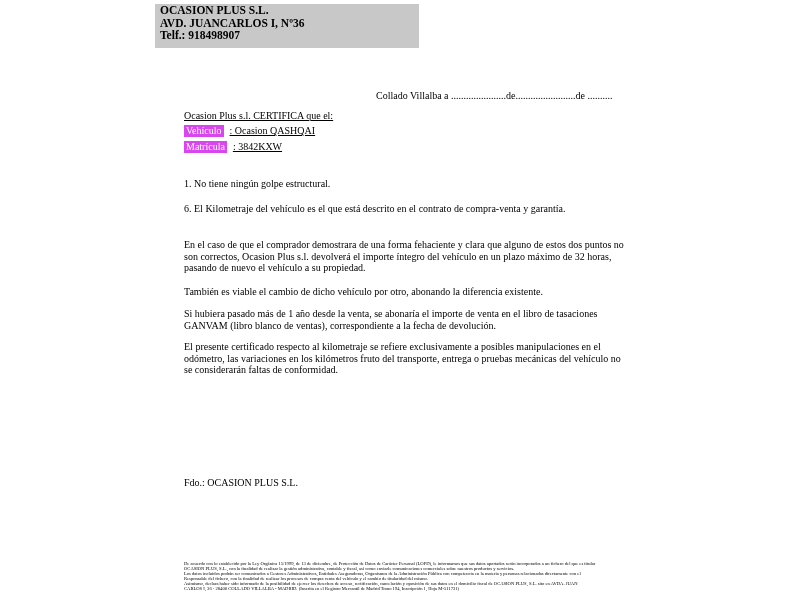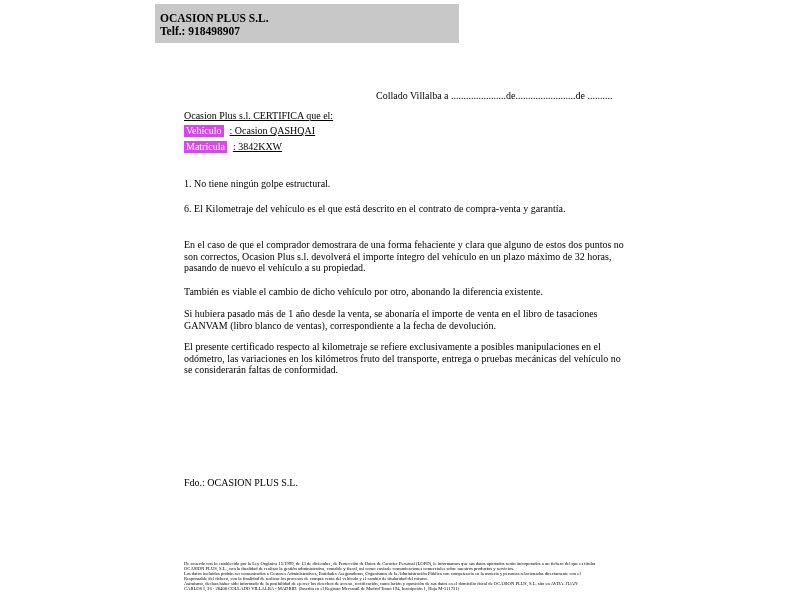--- a/index.html
+++ b/index.html
@@ -11,23 +11,23 @@
     font-family: "Liberation Serif", serif;
     position: relative;
     overflow: hidden;
   }
   .abs { position: absolute; }
 
   
   .letterhead {
     left: 155px;
     top: 4px;
-    width: 304px;
+    width: 264px;
     background: #c8c8c8;
-    padding: 8px 6px 6px 5px;
+    padding: 0 6px 6px 5px;
     box-sizing: border-box;
   }
   .letterhead .lh-line {
     font-weight: bold;
     font-size: 11.5px;
     line-height: 12.6px;
     white-space: nowrap;
   }
 
   
@@ -73,20 +73,21 @@
     line-height: 5.1px;
     white-space: nowrap;
     overflow: hidden;
   }
 </style>
 </head>
 <body>
 
 <div class="abs letterhead">
   <div class="lh-line">OCASION PLUS S.L.</div>
+  <div class="lh-line">AVD. JUANCARLOS I, Nº36</div>
   <div class="lh-line">Telf.: 918498907</div>
 </div>
 
 <div class="abs dateline">Collado Villalba a ......................de........................de ..........</div>
 
 <div class="abs bodyline" style="top:110px">Ocasion Plus s.l. CERTIFICA que el:</div>
 
 <div class="abs bodyline" style="top:125px">
   <span class="hl">Vehículo</span><span>: Ocasion QASHQAI</span>
 </div>

